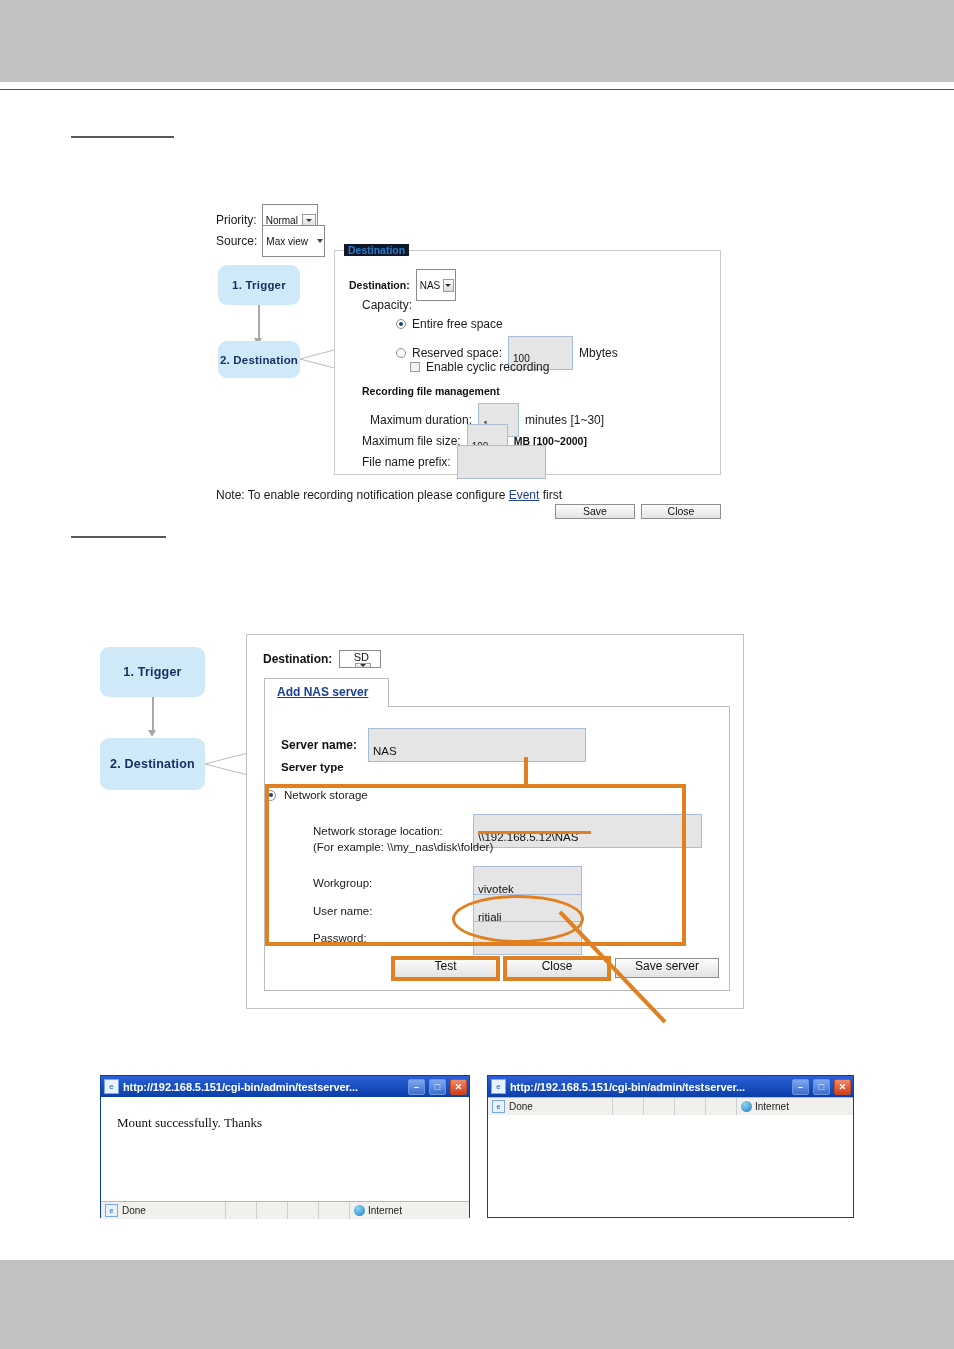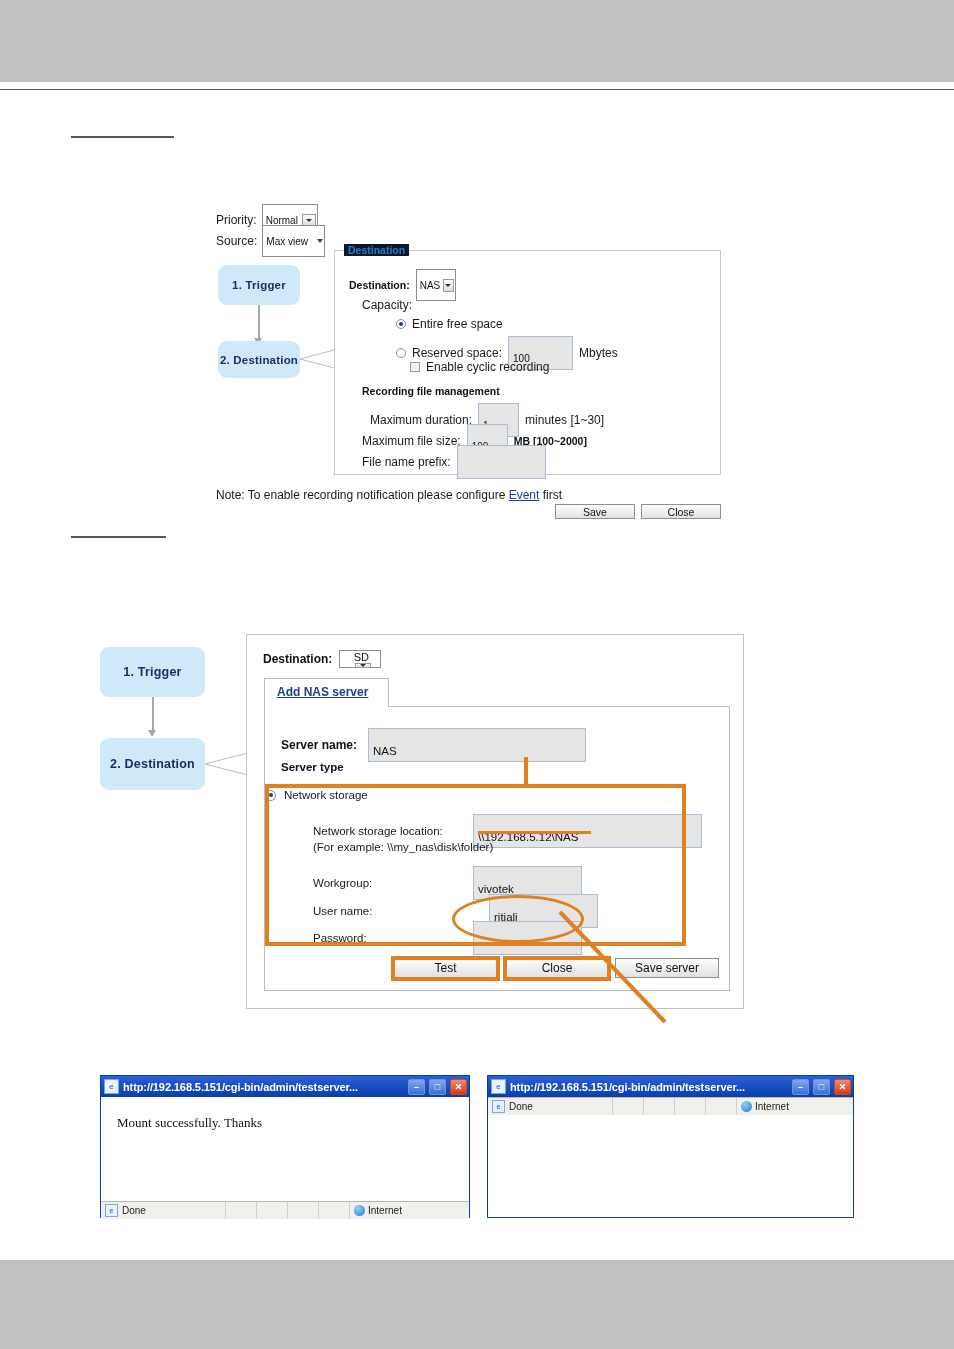--- a/index.html
+++ b/index.html
@@ -59,21 +59,21 @@
     border:1px solid #8d8d8d;background:#fdfdfd;box-sizing:border-box;
     display:flex;align-items:center;justify-content:center;
   }
   .radio.on::after { content:""; width:4px;height:4px;border-radius:50%;background:#16447e; }
   .checkbox { width:10px;height:10px;border:1px solid #9b9b9b;background:#f2f2f2;box-sizing:border-box; }
 
   .btn {
     border:1px solid #8e8e8e; border-radius:0;
     background:linear-gradient(#fdfdfd,#e2e2e2);
     font-size:10.5px; color:#111;
-    display:flex;align-items:center;justify-content:center;
+    display:flex;align-items:flex-start;justify-content:center;
     box-sizing:border-box;
   }
 
   .fieldset-box { border:1px solid #c8c8c8; background:#fff; box-sizing:border-box; }
   .legend-txt {
     position:absolute; background:#0f172a; padding:0 4px;
     font-size:10.5px; font-weight:bold; color:#2b7ac4;
   }
   .link { color:#1b3f94; text-decoration:underline; }
 
@@ -281,21 +281,21 @@
 
 <div class="abs lbl" style="left:313px; top:841px; font-size:11.5px;">(For example: \\my_nas\disk\folder)</div>
 
 <div class="abs" style="left:313px; top:866px; display:flex; align-items:center;">
   <span class="lbl" style="font-size:11.5px; width:160px;">Workgroup:</span>
   <span class="txtfield" style="width:109px;height:19px;font-size:11.5px;">
     <span>vivotek</span>
   </span>
 </div>
 
-<div class="abs" style="left:313px; top:894px; display:flex; align-items:center;gap:16px;">
+<div class="abs" style="left:313px; top:894px; display:flex; align-items:center;">
   <span class="lbl" style="font-size:11.5px; width:160px;">User name:</span>
   <span class="txtfield" style="width:109px;height:19px;font-size:11.5px;">
     <span>ritiali</span>
   </span>
 </div>
 
 <div class="abs" style="left:313px; top:921px; display:flex; align-items:center;">
   <span class="lbl" style="font-size:11.5px; width:160px;">Password:</span>
   <span class="txtfield" style="width:109px;height:19px;font-size:10px;letter-spacing:1px;">
     <span>••••••••</span>

